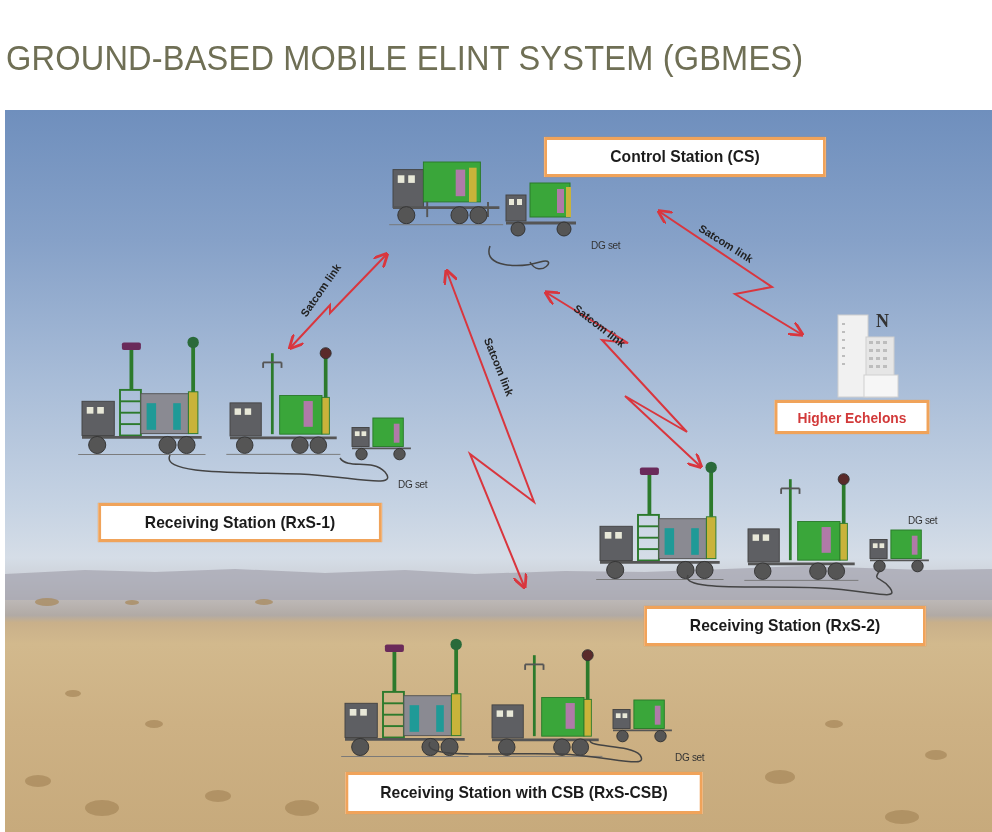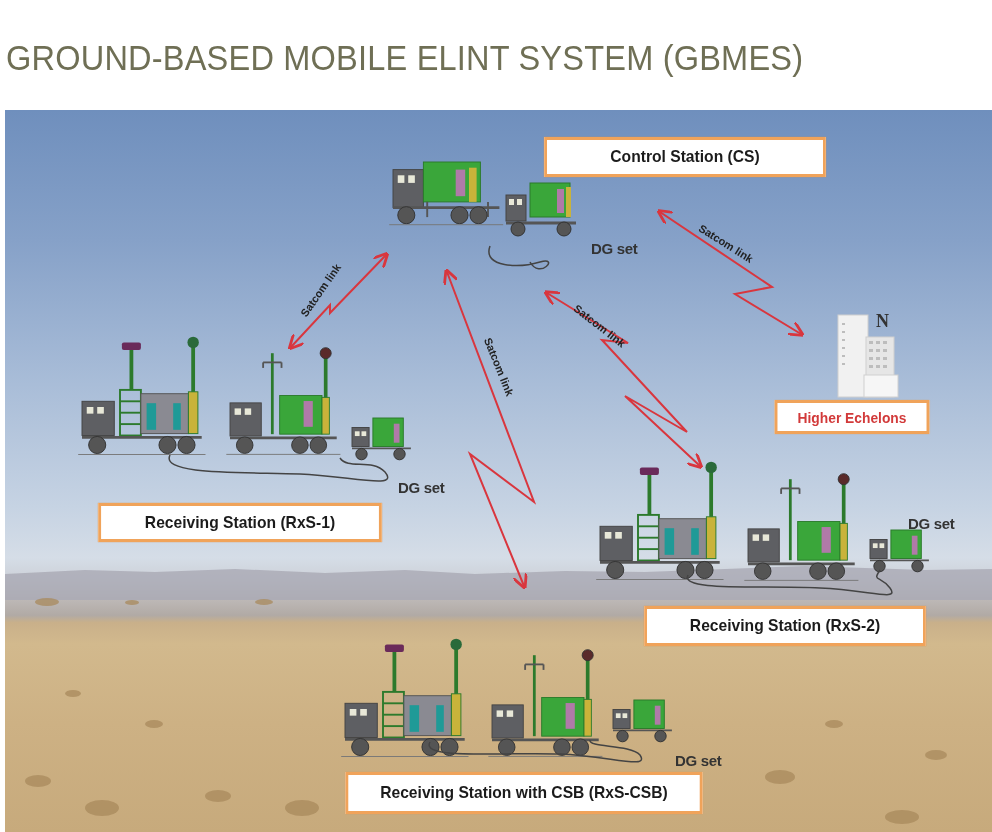--- a/index.html
+++ b/index.html
@@ -4,21 +4,21 @@
 <style>
   html, body { margin:0; padding:0; background:#ffffff; }
   body { width:992px; height:832px; position:relative; overflow:hidden; font-family:"Liberation Sans", sans-serif; }
   .title { position:absolute; left:6px; top:38px; font-family:"Liberation Sans", sans-serif; font-size:35px; letter-spacing:0.2px; color:#6f6f55; font-weight:normal; transform:scaleX(0.93); transform-origin:left top; white-space:nowrap; }
   .scene { position:absolute; left:5px; top:110px; width:987px; height:722px; overflow:hidden;
     background: linear-gradient(to bottom, #6f8fbd 0%, #86a1c8 18%, #a9bdd8 38%, #c6d3e3 55%, #d5dde7 62%, #cdd1d8 65%, #bcb7b5 68%, #b1aaa5 70%, #c9b08a 71%, #d2b98d 74%, #cdb184 85%, #c7aa7c 100%); }
   .mountains { position:absolute; left:0; top:450px; width:987px; height:40px; }
   .scrub { position:absolute; border-radius:50%; background:#a88a5c; opacity:.75; }
   .label-box { position:absolute; background:#ffffff; border:3px solid #f0a35a; box-shadow:0 0 1px #e08a3a; display:flex; align-items:center; justify-content:center; font-weight:bold; color:#1b1b1b; font-size:17px; transform:scaleX(0.92); }
   .label-box.red { color:#d23a3a; }
-  .small-label { position:absolute; font-size:15px; font-weight:bold; color:#333; letter-spacing:-0.3px; }
+  .small-label { position:absolute; font-size:10px; font-weight:normal; color:#333; letter-spacing:-0.3px; }
   .link-text { position:absolute; font-size:11px; font-weight:bold; color:#222; white-space:nowrap; transform-origin:left top; }
   svg { position:absolute; left:0; top:0; }
 </style>
 </head>
 <body>
 
 <div class="title">GROUND-BASED MOBILE ELINT SYSTEM (GBMES)</div>
 
 <div class="scene">
 

